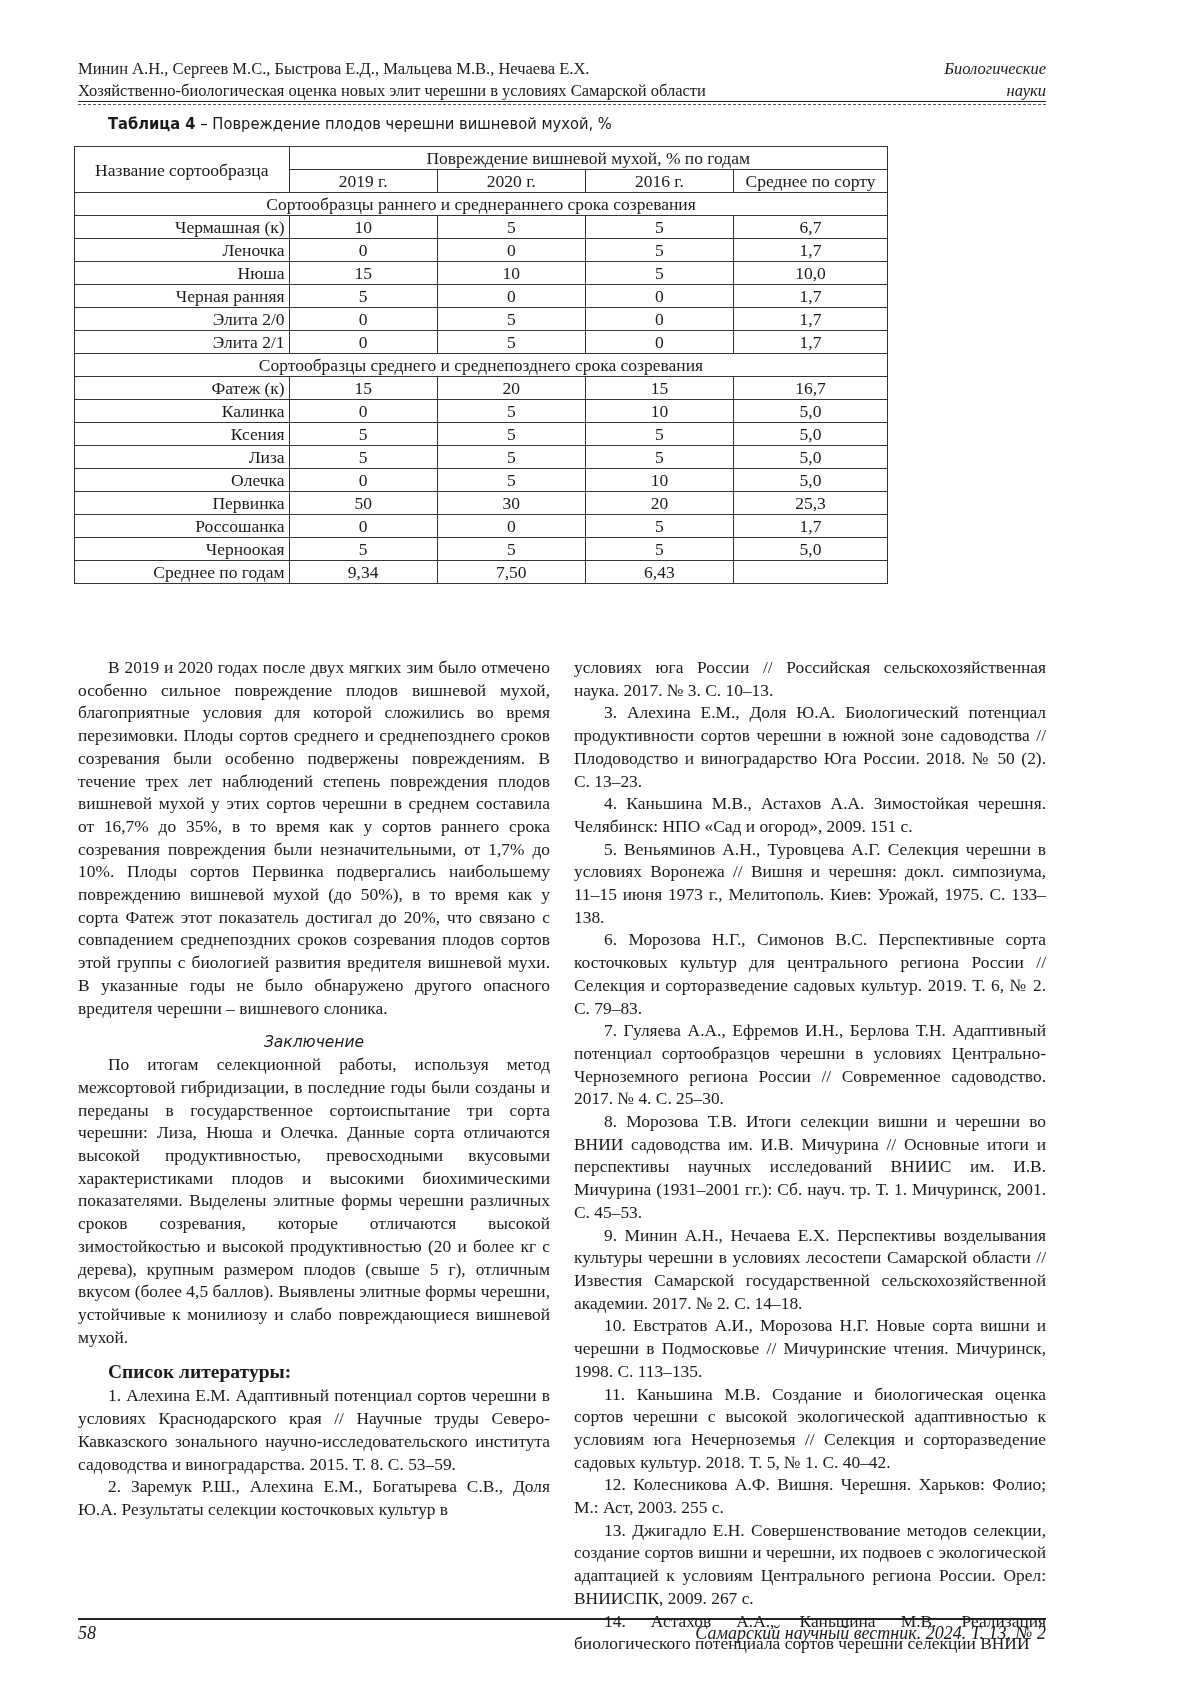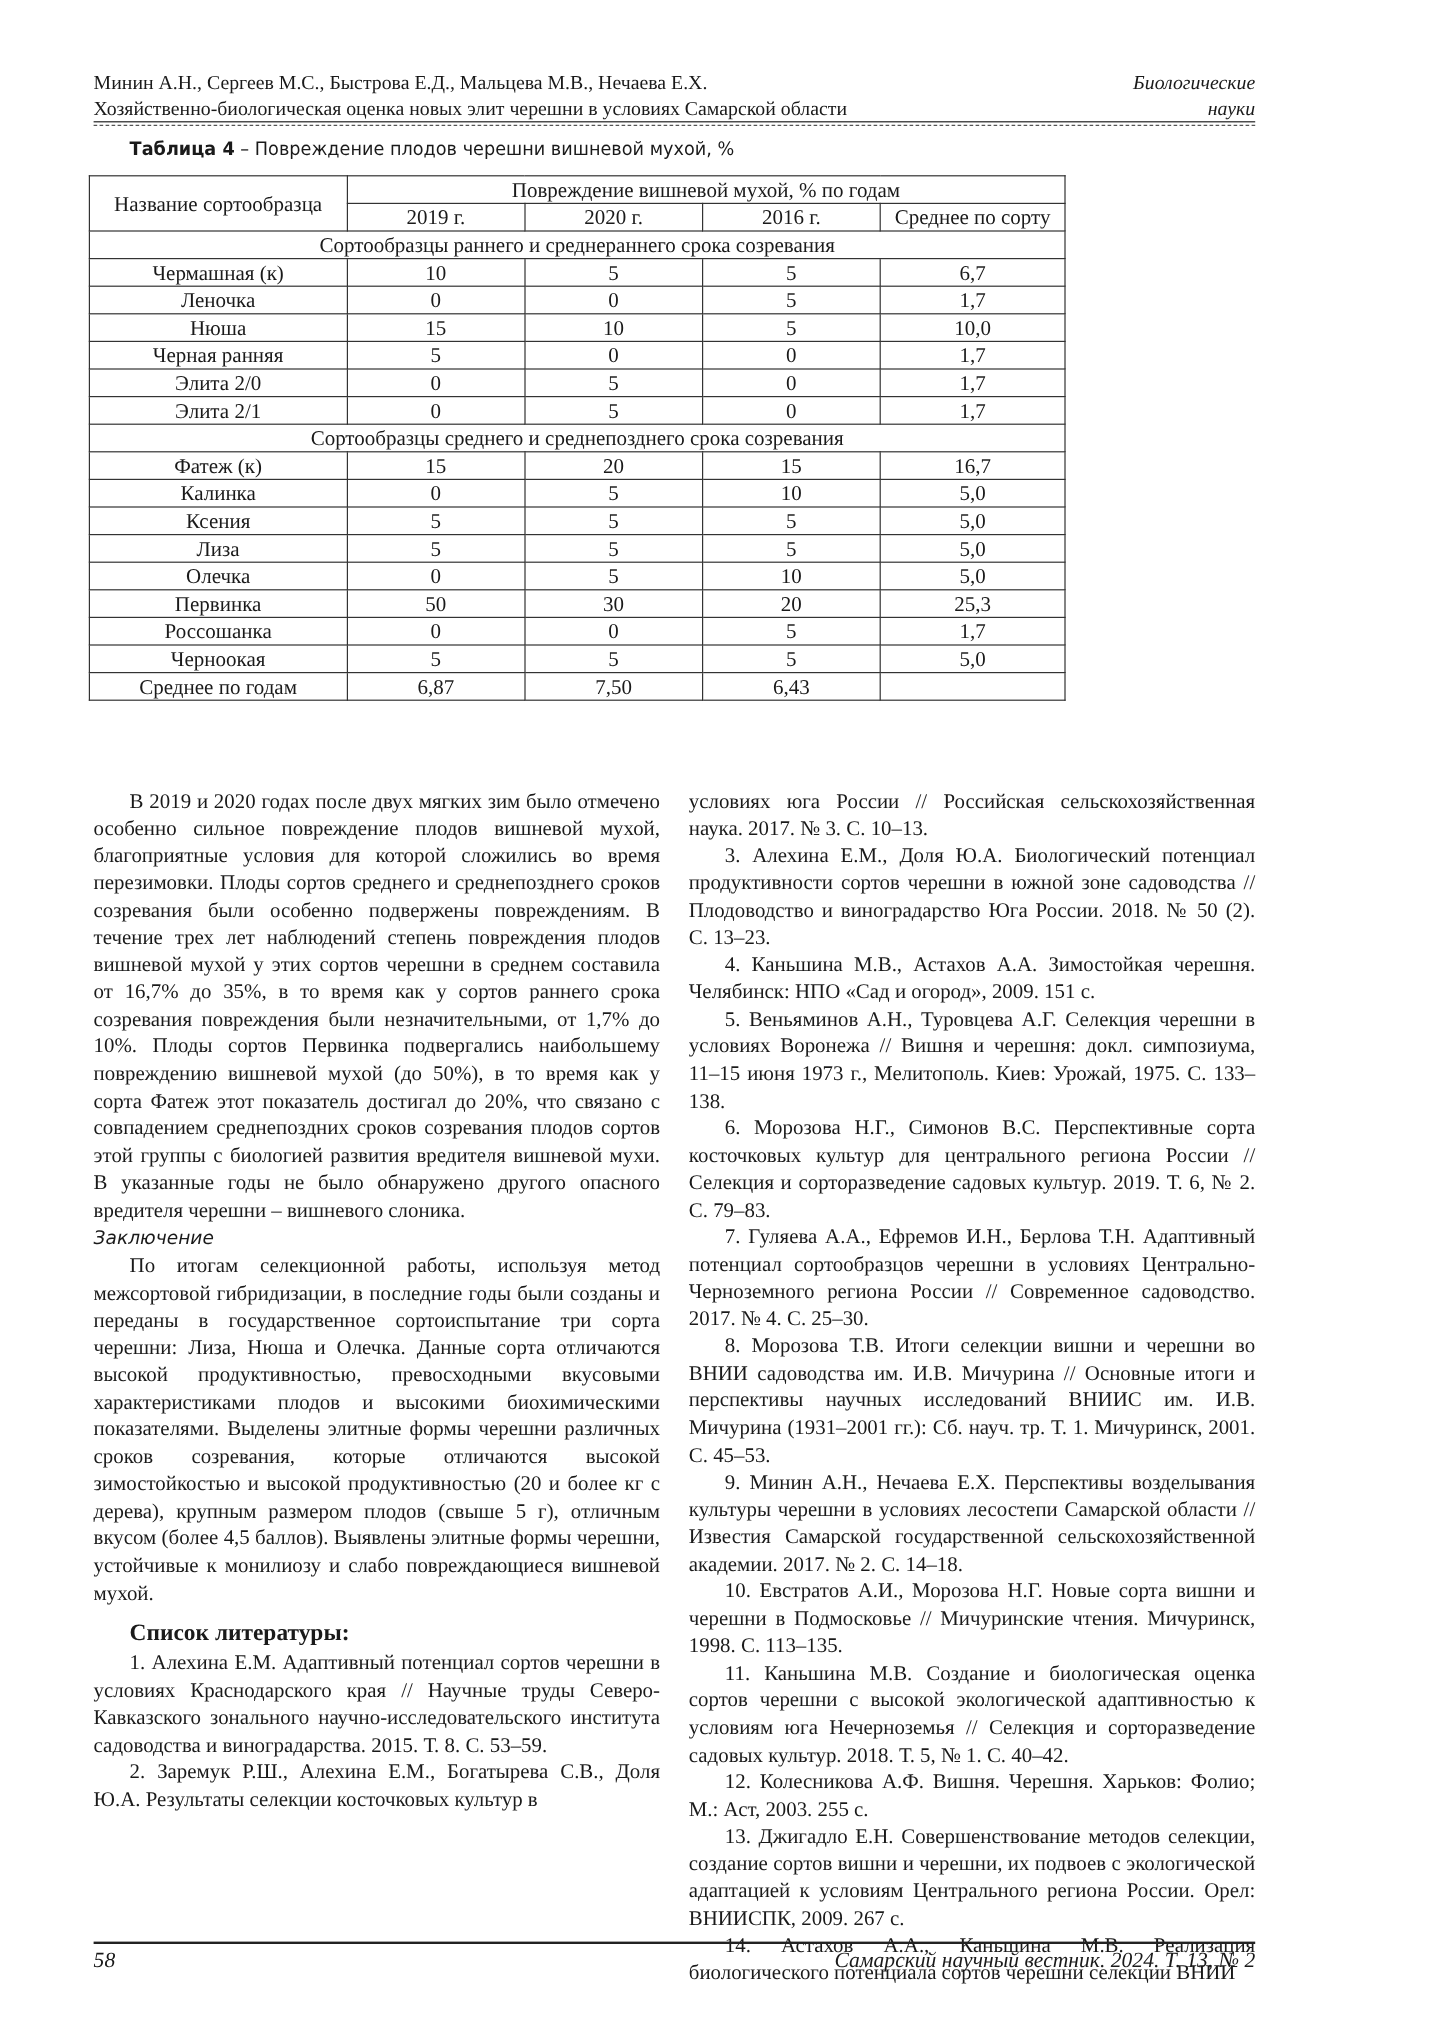--- a/index.html
+++ b/index.html
@@ -15,33 +15,33 @@
 
   
   .table-caption { position: absolute; top: 115px; left: 30px; font-family: "DejaVu Sans", sans-serif; font-size: 15.5px; transform: scaleX(0.95); transform-origin: left; }
   .table-caption b { font-weight: bold; }
 
   
   .data-table { position: absolute; top: 146px; left: -4px; width: 814px; border-collapse: collapse; font-size: 17.5px; line-height: 22px; }
   .data-table td, .data-table th { border: 1.3px solid #333; padding: 0 4px; font-weight: normal; height: 22px; }
   .data-table th { text-align: center; }
   .data-table td.num { text-align: center; }
-  .data-table td.name { text-align: center; }
+  .data-table td.name { text-align: right; }
   .data-table td.group { text-align: center; }
   .col-name { width: 244px; }
   .col-y { width: 177px; }
   .col-avg { width: 177px; }
 
   
   .column { position: absolute; top: 656px; width: 472px; font-size: 17.4px; line-height: 22.7px; text-align: justify; }
   .col-left { left: 0; }
   .col-right { left: 496px; }
   .para { margin: 0; text-indent: 30px; }
   .para.noindent { text-indent: 0; }
-  .section-heading { font-family: "DejaVu Sans", sans-serif; font-style: italic; font-size: 15.5px; text-align: left; margin: 2px 0 0 0; line-height: 22px; }
+  .section-heading { font-family: "DejaVu Sans", sans-serif; font-style: italic; font-size: 15.5px; text-align: center; margin: 12px 0 0 0; line-height: 22px; }
   .refs-title { font-weight: bold; font-size: 19.5px; margin: 12px 0 0 30px; line-height: 24px; }
 
   
   .footer-rule { position: absolute; top: 1618px; left: 0; width: 968px; height: 2px; background: #222; }
   .footer { position: absolute; top: 1622px; left: 0; width: 968px; display: flex; justify-content: space-between; font-size: 18px; line-height: 22px; font-style: italic; }
 </style>
 </head>
 <body>
 
 <div class="page">
@@ -183,21 +183,21 @@
         </tr>
         <tr>
           <td class="name">Черноокая</td>
           <td class="num">5</td>
           <td class="num">5</td>
           <td class="num">5</td>
           <td class="num">5,0</td>
         </tr>
         <tr>
           <td class="name">Среднее по годам</td>
-          <td class="num">6,87</td>
+          <td class="num">9,34</td>
           <td class="num">7,50</td>
           <td class="num">6,43</td>
           <td class="num"></td>
         </tr>
       </tbody>
   </table>
 
   <div class="column col-left">
     <p class="para">В 2019 и 2020 годах после двух мягких зим было отмечено особенно сильное повреждение плодов вишневой мухой, благоприятные условия для которой сложились во время перезимовки. Плоды сортов среднего и среднепозднего сроков созревания были особенно подвержены повреждениям. В течение трех лет наблюдений степень повреждения плодов вишневой мухой у этих сортов черешни в среднем составила от 16,7% до 35%, в то время как у сортов раннего срока созревания повреждения были незначительными, от 1,7% до 10%. Плоды сортов Первинка подвергались наибольшему повреждению вишневой мухой (до 50%), в то время как у сорта Фатеж этот показатель достигал до 20%, что связано с совпадением среднепоздних сроков созревания плодов сортов этой группы с биологией развития вредителя вишневой мухи. В указанные годы не было обнаружено другого опасного вредителя черешни – вишневого слоника.</p>
     <div class="section-heading">Заключение</div>

